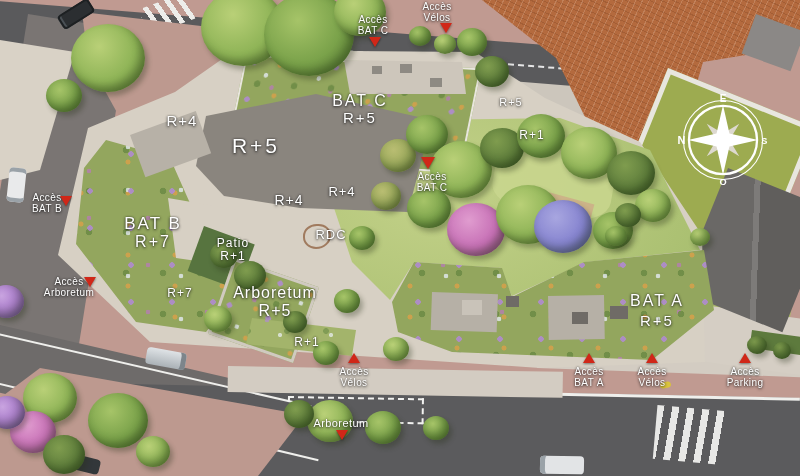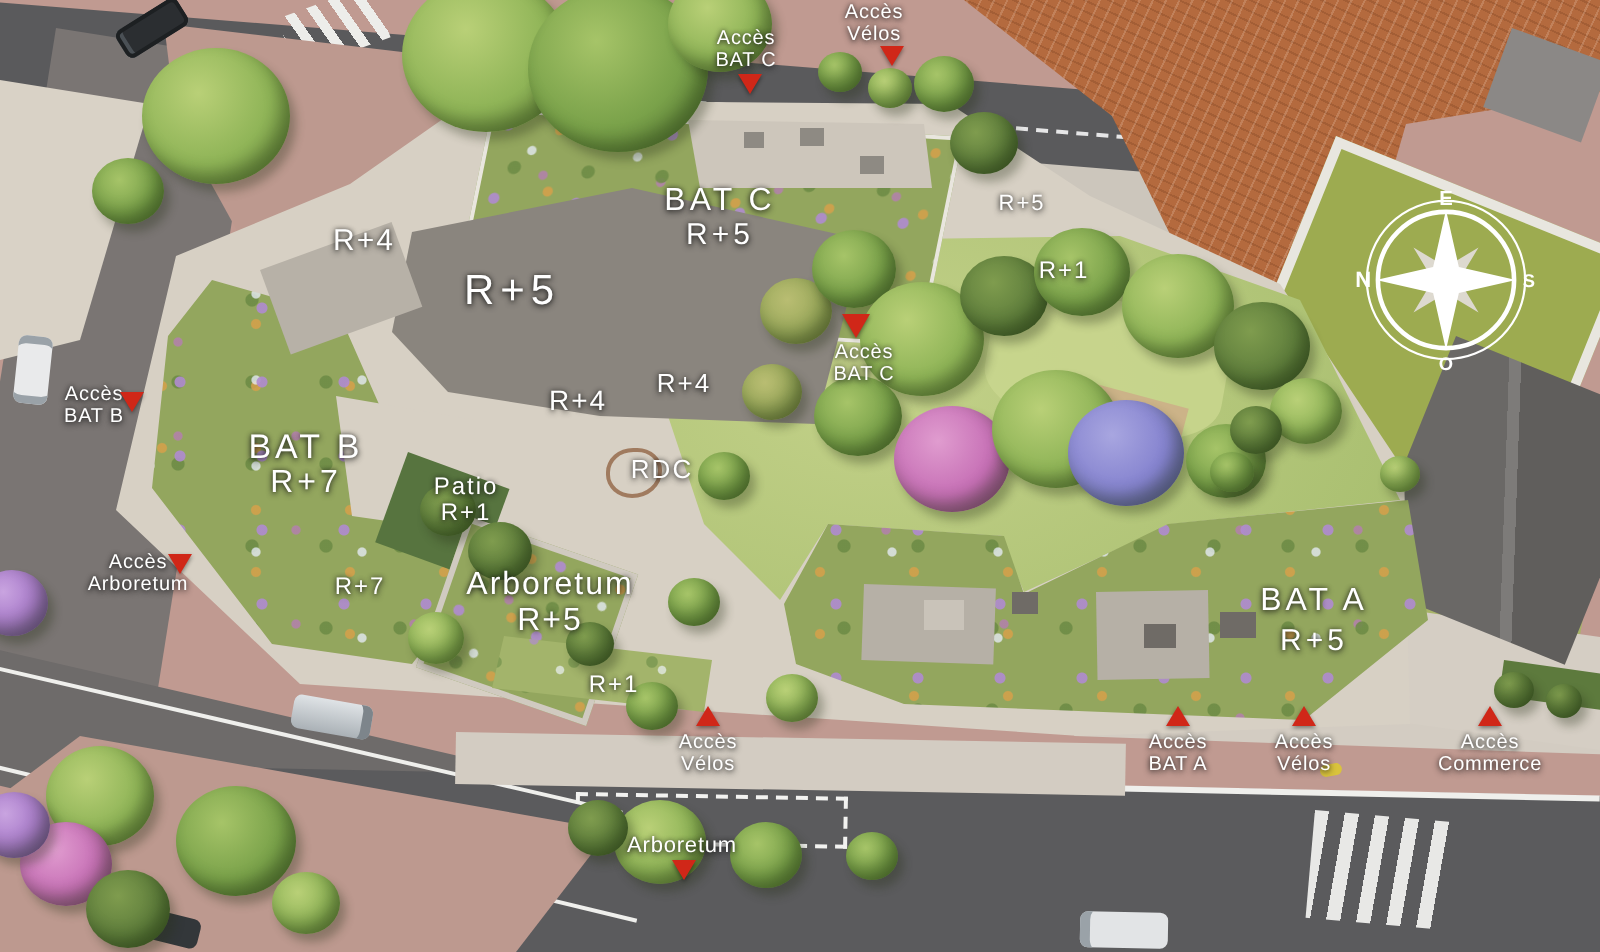--- a/index.html
+++ b/index.html
@@ -267,19 +267,19 @@
 
   <div class="mk up" style="left:652px;top:353px;z-index:12"></div>
   <div class="lbl small" style="left:652px;top:366px;z-index:12">
     <div>Accès</div>
     <div>Vélos</div>
   </div>
 
   <div class="mk up" style="left:745px;top:353px;z-index:12"></div>
   <div class="lbl small" style="left:745px;top:366px;z-index:12">
     <div>Accès</div>
-    <div>Commerce</div>
+    <div>Parking</div>
   </div>
 
   <div class="lbl small" style="left:341px;top:417px;font-size:11px;z-index:12">Arboretum</div>
   <div class="mk down" style="left:342px;top:430px;z-index:12"></div>
 
 </div>
 
 </body></html>

